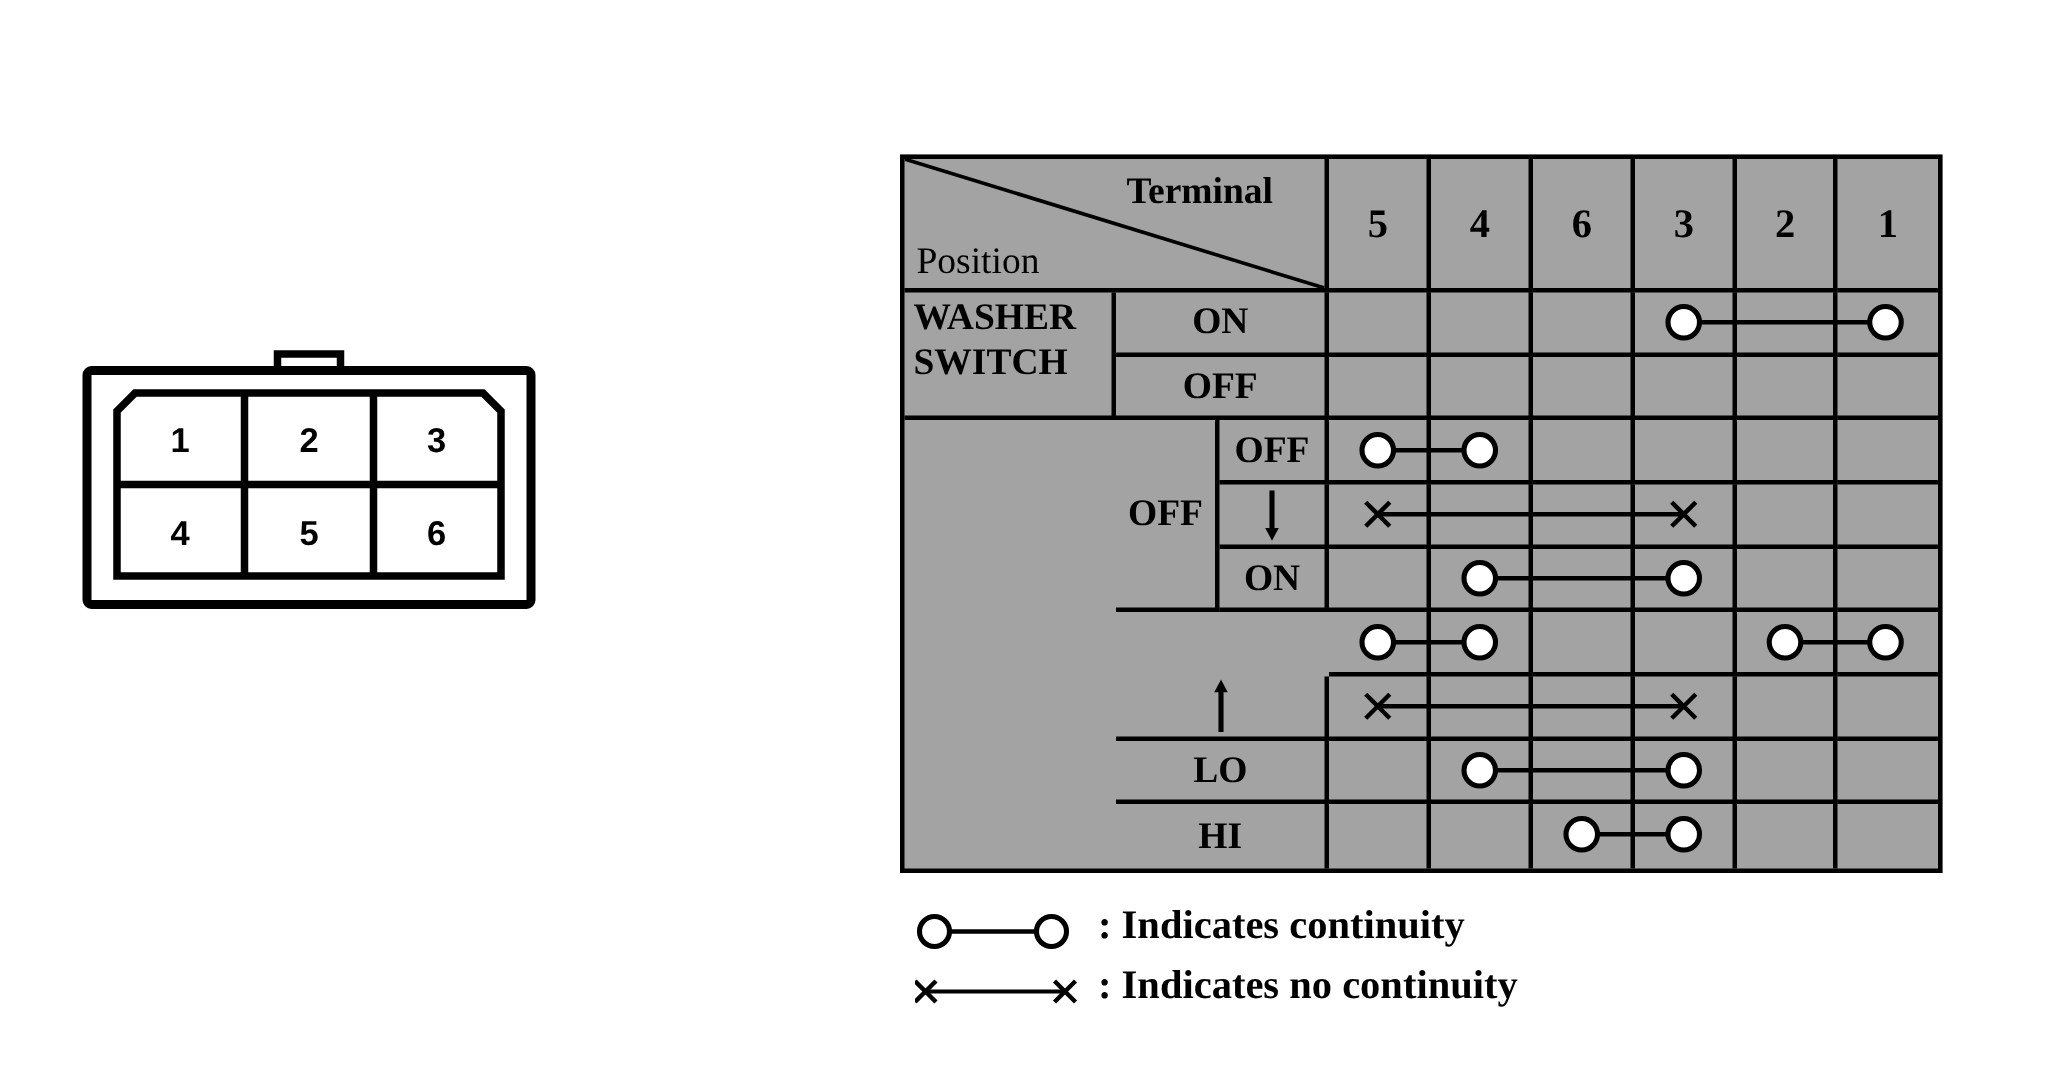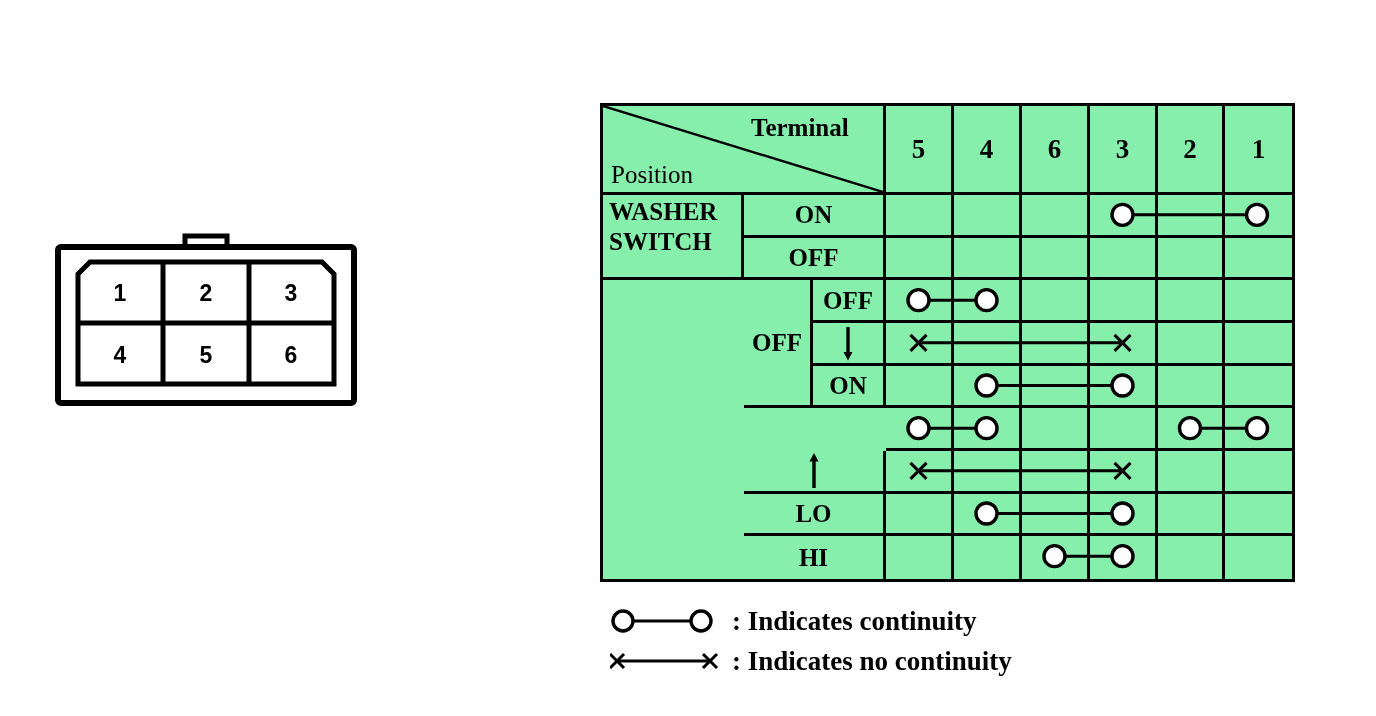--- a/index.html
+++ b/index.html
@@ -3,21 +3,21 @@
 <meta charset="utf-8">
 <style>
   html,body{margin:0;padding:0;background:#fff;}
   .page{position:relative;width:1376px;height:716px;background:#ffffff;overflow:hidden;
         font-family:"Liberation Serif","DejaVu Serif",serif;color:#000;}
 
   
   .ctable{position:absolute;left:600px;top:103px;width:695px;height:479px;
           border:3px solid #000;box-sizing:border-box;display:grid;
           grid-template-columns:141px 69px 73px 68px 68px 68px 68px 67px 67px;
-          grid-template-rows:89px repeat(9,1fr);background:#86efac;}
+          grid-template-rows:89px repeat(9,1fr);background:#a3a3a3;}
   .cell{border-right:3px solid #000;border-bottom:3px solid #000;box-sizing:border-box;
         display:flex;align-items:center;justify-content:center;
         font-weight:bold;font-size:25px;line-height:1;}
   .cell.no-r{border-right:none;}
   .cell.no-b{border-bottom:none;}
   .cell.label-left{justify-content:flex-start;align-items:flex-start;
         padding:2px 6px;line-height:1.18;text-align:left;}
   .thead{font-size:27px;}
   .corner{position:relative;display:block;}
   .corner svg{position:absolute;left:0;top:0;width:100%;height:100%;}
@@ -25,21 +25,21 @@
   .corner .p-label{position:absolute;bottom:5px;left:8px;font-size:25px;font-weight:normal;}
 
   
   .marks{position:absolute;left:600px;top:103px;width:695px;height:479px;pointer-events:none;}
 
   
   .connector{position:absolute;left:50px;top:232px;}
 
   
   .legend{position:absolute;left:610px;top:601px;}
-  .legend-row{display:flex;align-items:center;height:40px;}
+  .legend-row{display:flex;height:40px;}
   .legend-sym{width:110px;display:flex;align-items:center;}
   .legend-text{font-size:27px;font-weight:bold;margin-left:12px;white-space:pre;}
 </style>
 </head>
 <body>
 
 <div class="page">
 
   <svg class="connector" width="310" height="180" viewBox="0 0 310 180">
     <g>

